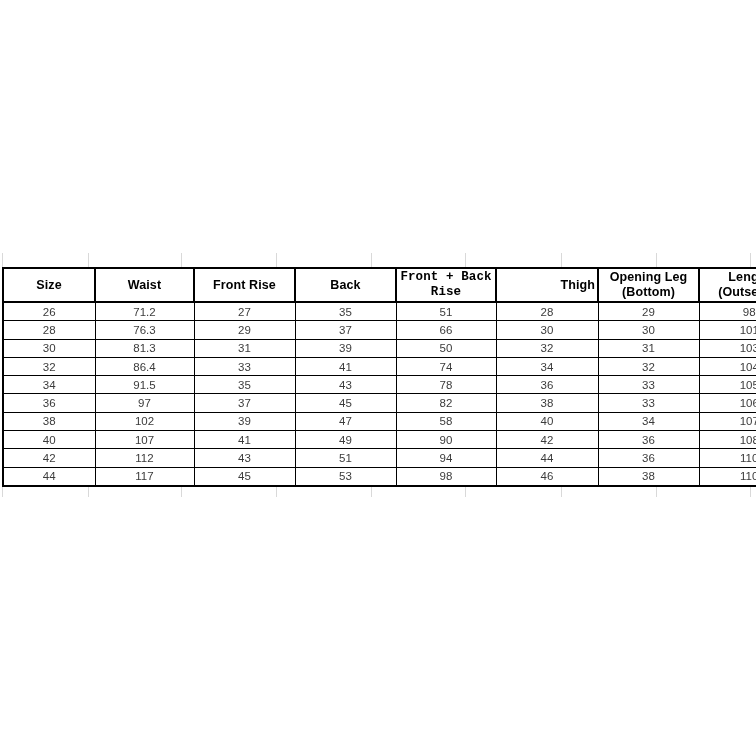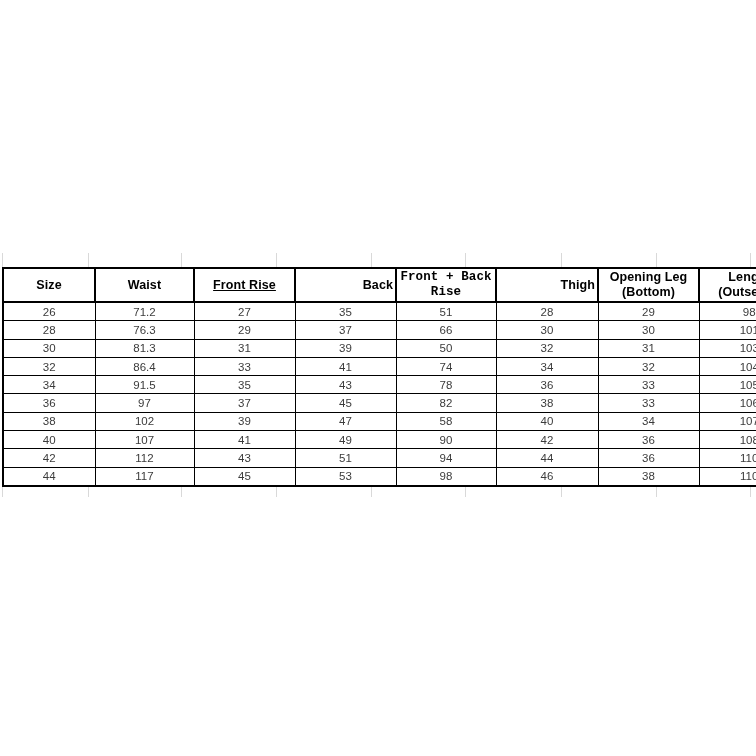--- a/index.html
+++ b/index.html
@@ -83,22 +83,22 @@
       <div class="gridline-stub" style="left: 561px; top: 487px; height: 10px; background: rgb(217, 217, 217);"></div>
       <div class="gridline-stub" style="left: 656px; top: 487px; height: 10px; background: rgb(217, 217, 217);"></div>
       <div class="gridline-stub" style="left: 750px; top: 487px; height: 10px; background: rgb(217, 217, 217);"></div>
     </div>
 
   <table class="size-chart">
     <thead>
       <tr id="header-row">
           <th style="width: 86px;">Size</th>
           <th style="width: 93px; margin-top: 40px;">Waist</th>
-          <th style="width: 95px; text-decoration: underline;">Front Rise</th>
-          <th style="width: 95px; text-align: right;">Back</th>
+          <th style="width: 95px;">Front Rise</th>
+          <th style="width: 95px;">Back</th>
           <th style="width: 94px; font-family: Liberation Mono, monospace;">Front + Back Rise</th>
           <th style="width: 96px; text-align: right;">Thigh</th>
           <th style="width: 95px;">Opening Leg (Bottom)</th>
           <th style="width: 95px;">Lenght (Outseam)</th>
         </tr>
     </thead>
     <tbody id="table-body">
         <tr>
           <td>26</td>
           <td>71.2</td>

